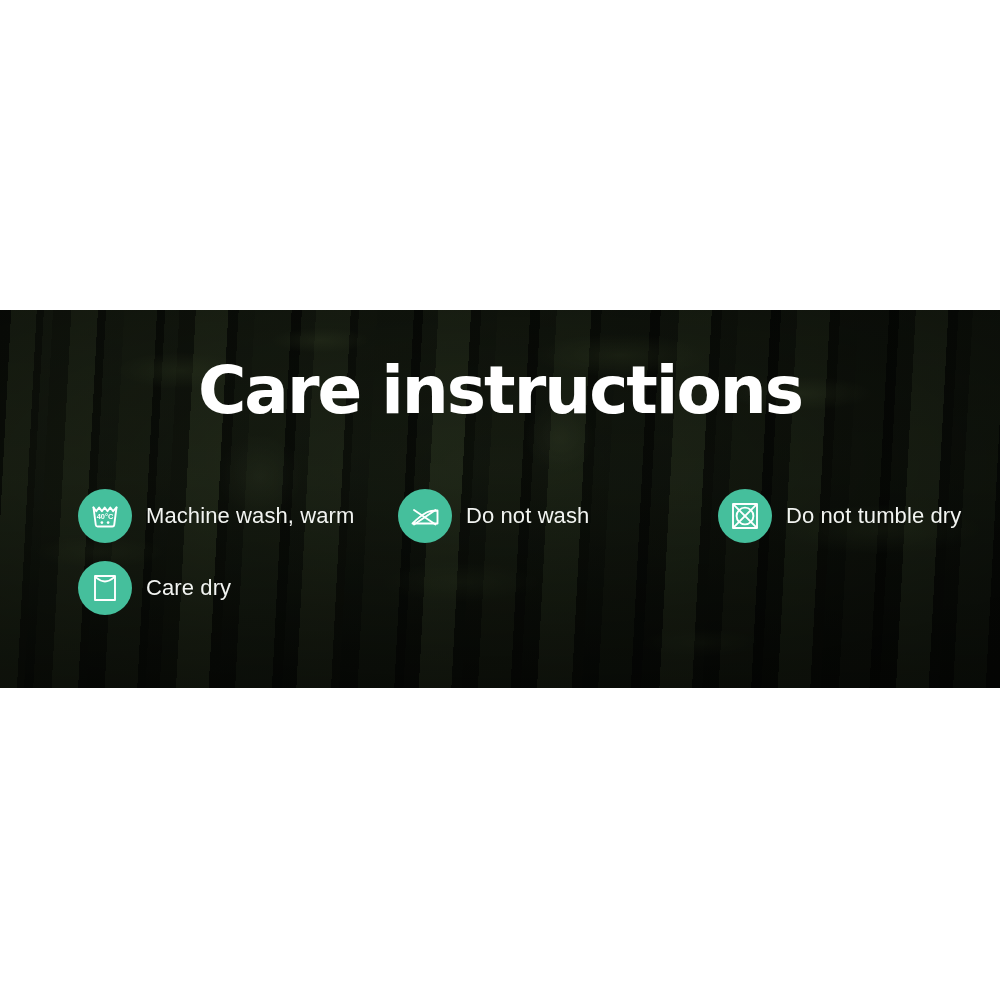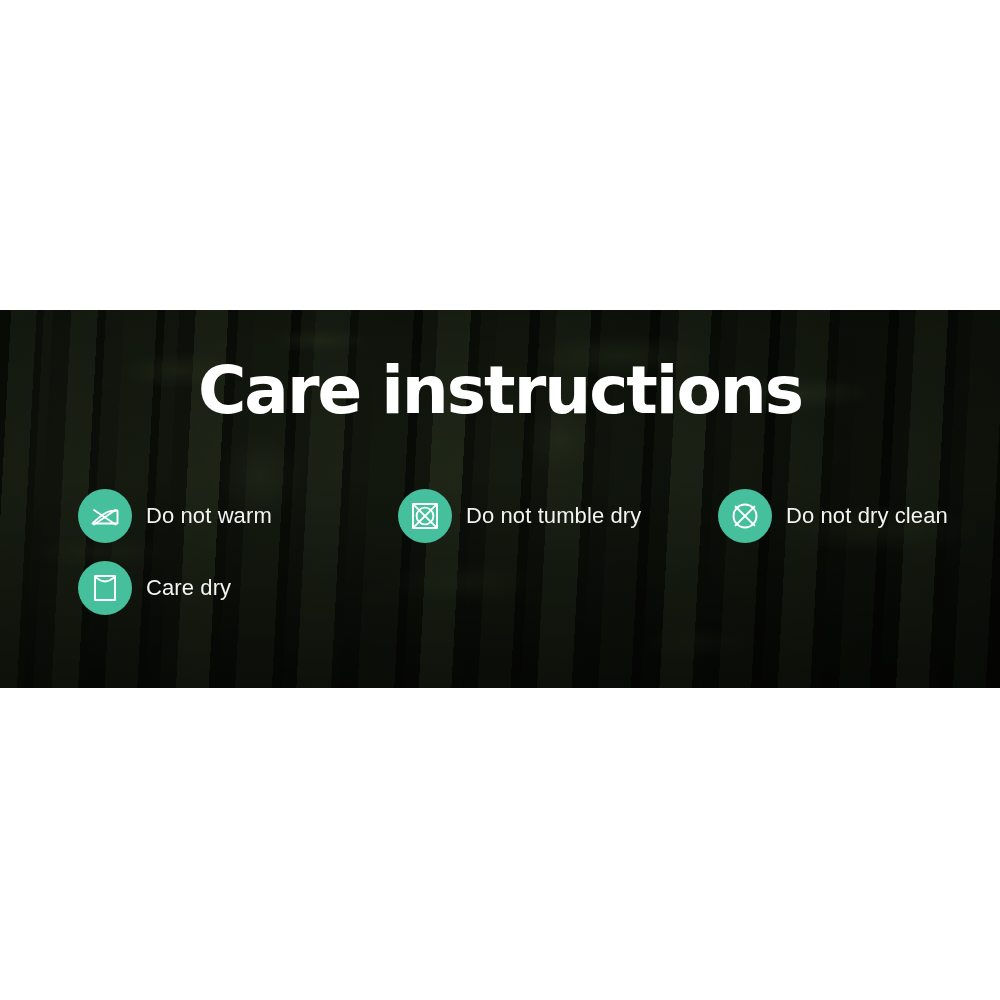--- a/index.html
+++ b/index.html
@@ -179,55 +179,57 @@
     <div class="bamboo-layer bamboo-culms"></div>
     <div class="bamboo-layer bamboo-foliage"></div>
     <div class="bamboo-layer bamboo-shade"></div>
 
     <div id="content">
 
       <div id="title">Care instructions</div>
 
       <div id="care-grid">
 
+        <div class="care-item">
+          <span class="icon-badge">
+            <svg width="34" height="34" viewBox="0 0 34 34" fill="none" stroke="#ffffff" stroke-width="1.9" stroke-linecap="round" stroke-linejoin="round">
+              <path d="M5.5 8.5 L7.8 26 Q8 27.5 9.6 27.5 L24.4 27.5 Q26 27.5 26.2 26 L28.5 8.5"></path>
+              <path d="M5.5 8.5 L8.3 12.2 L11.1 8.5 L13.9 12.2 L16.7 8.5 L19.5 12.2 L22.3 8.5 L25.1 12.2 L28.5 8.5"></path>
+              <text x="17" y="20.1" font-family="'Liberation Sans', sans-serif" font-size="7.4" font-weight="700" fill="#ffffff" stroke="none" text-anchor="middle">40°C</text>
+              <circle cx="13.9" cy="23.6" r="1.35" fill="#ffffff" stroke="none"></circle>
+              <circle cx="20.1" cy="23.6" r="1.35" fill="#ffffff" stroke="none"></circle>
+            </svg>
+          </span>
+          <span class="care-label">Machine wash, warm</span>
+        </div>
 
 
         <div class="care-item">
           <span class="icon-badge">
             <svg width="34" height="34" viewBox="0 0 34 34" fill="none" stroke="#ffffff" stroke-width="1.9" stroke-linecap="round" stroke-linejoin="round">
               <path d="M4.5 24.5 L29.5 24.5 L29.5 11.5 Q22.5 11.5 18.5 13.5 Q12 17 4.5 24.5 Z"></path>
               <line x1="6.0" y1="11.0" x2="27.5" y2="25.5"></line>
               <line x1="27.5" y1="11.0" x2="6.0" y2="25.5"></line>
             </svg>
           </span>
-          <span class="care-label">Do not warm</span>
+          <span class="care-label">Do not wash</span>
         </div>
 
         <div class="care-item">
           <span class="icon-badge">
             <svg width="34" height="34" viewBox="0 0 34 34" fill="none" stroke="#ffffff" stroke-width="1.9" stroke-linecap="round" stroke-linejoin="round">
               <rect x="5" y="5" width="24" height="24"></rect>
               <circle cx="17" cy="17" r="8.4"></circle>
               <line x1="5.6" y1="5.6" x2="28.4" y2="28.4"></line>
               <line x1="28.4" y1="5.6" x2="5.6" y2="28.4"></line>
             </svg>
           </span>
           <span class="care-label">Do not tumble dry</span>
         </div>
 
-        <div class="care-item">
-          <span class="icon-badge">
-            <svg width="34" height="34" viewBox="0 0 34 34" fill="none" stroke="#ffffff" stroke-width="1.9" stroke-linecap="round" stroke-linejoin="round">
-              <circle cx="17" cy="17" r="11.5"></circle>
-              <line x1="7.6" y1="7.6" x2="26.4" y2="26.4"></line>
-              <line x1="26.4" y1="7.6" x2="7.6" y2="26.4"></line>
-            </svg>
-          </span>
-          <span class="care-label">Do not dry clean</span>
-        </div>
 
         <div class="care-item">
           <span class="icon-badge">
             <svg width="34" height="34" viewBox="0 0 34 34" fill="none" stroke="#ffffff" stroke-width="1.9" stroke-linecap="round" stroke-linejoin="round">
               <rect x="7" y="5" width="20" height="24"></rect>
               <path d="M8.2 6.6 Q17 14.2 25.8 6.6"></path>
             </svg>
           </span>
           <span class="care-label">Care dry</span>
         </div>

